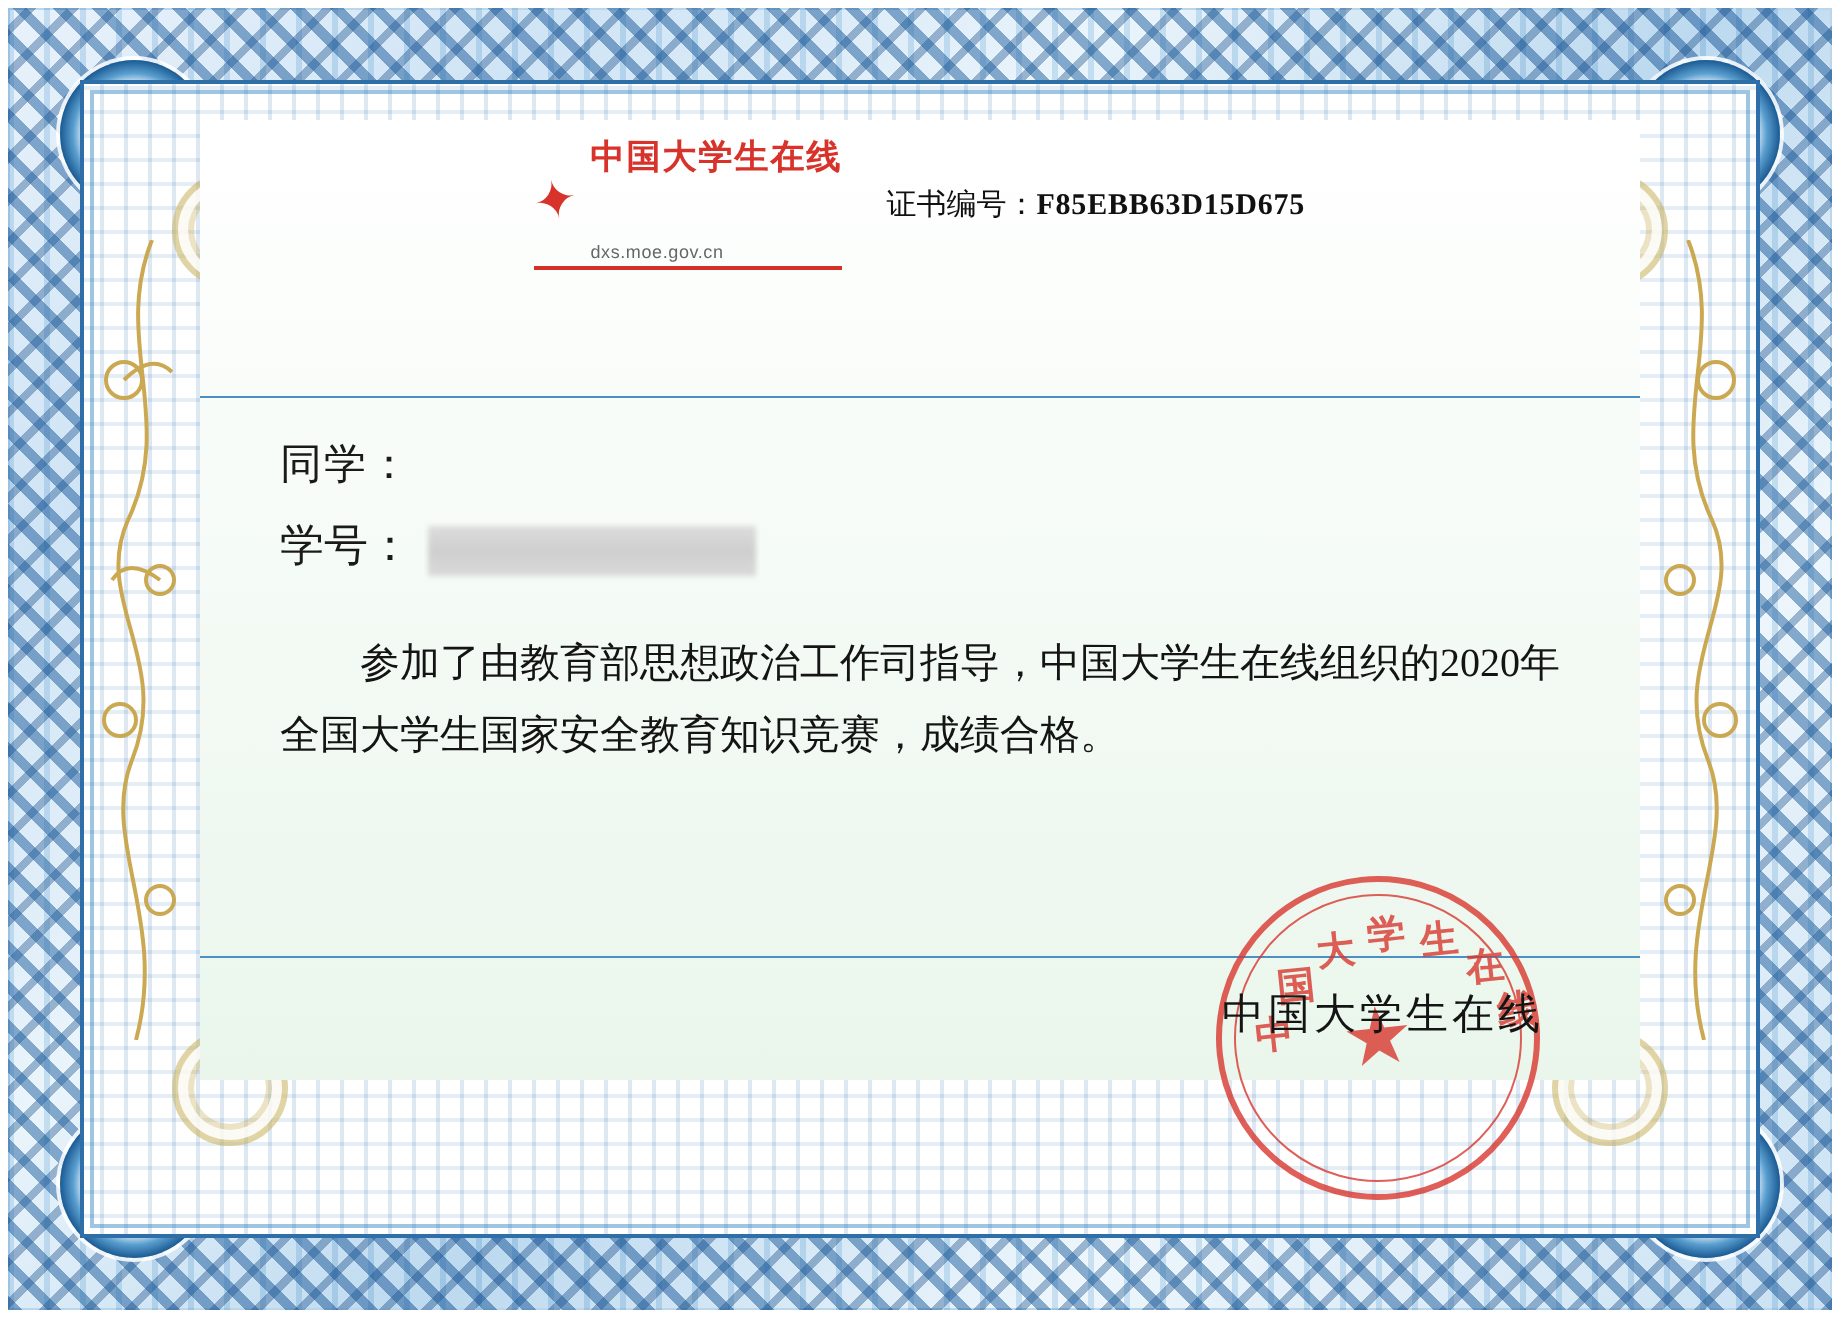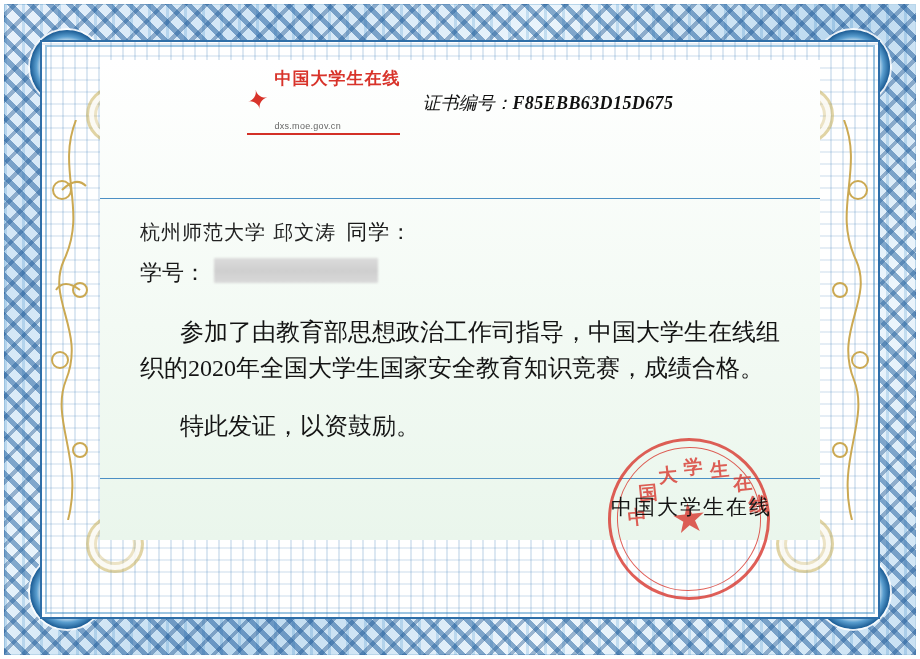--- a/index.html
+++ b/index.html
@@ -151,24 +151,23 @@
   }
   .logo-en {
     font-family: "Liberation Sans", sans-serif;
     font-size: 9px;
     color: #666666;
     letter-spacing: 0.3px;
     margin-top: 34px;
   }
   .cert-no {
     font-family: "Liberation Serif", serif;
-    font-size: 18px;
+    font-size: 15px;
     color: #111111;
     white-space: nowrap;
-    font-style: italic;
   }
   .cert-no .code {
     font-family: "Liberation Serif", serif;
     font-weight: bold;
     letter-spacing: 0.4px;
   }
 
   
   .title {
     position: absolute;
@@ -208,38 +207,38 @@
   .recipient-suffix {
     font-size: 21px;
     letter-spacing: 1px;
   }
 
   .student-id-line {
     position: absolute;
     left: 140px;
     top: 258px;
     display: flex;
-    align-items: flex-start;
+    align-items: flex-end;
     gap: 8px;
     font-size: 22px;
     color: #1a1a1a;
   }
   .id-redacted {
     width: 164px;
     height: 25px;
     background: linear-gradient(180deg,#dcdcdc 0%, #cfcfcf 50%, #d9d9d9 100%);
     filter: blur(1.2px);
     border-radius: 1px;
   }
 
   .para {
     position: absolute;
     left: 140px;
     width: 640px;
-    font-size: 24px;
+    font-size: 20px;
     line-height: 36px;
     color: #141414;
     text-align: justify;
   }
   .para.p1 { top: 314px; text-indent: 40px; }
   .para.p2 { top: 408px; text-indent: 40px; }
 
   
   .signature {
     position: absolute;
@@ -345,31 +344,29 @@
         <span class="logo-en">dxs.moe.gov.cn</span>
       </span>
     </div>
     <div class="cert-no">
       <span>证书编号：</span><span class="code">F85EBB63D15D675</span>
     </div>
   </div>
 
 
   <div class="recipient-line">
-    <span class="recipient-name">杭州师范大学  邱文涛</span>
     <span class="recipient-suffix">同学：</span>
   </div>
 
   <div class="student-id-line">
     <span>学号：</span>
     <span class="id-redacted"></span>
   </div>
 
   <div class="para p1">参加了由教育部思想政治工作司指导，中国大学生在线组织的2020年全国大学生国家安全教育知识竞赛，成绩合格。</div>
-  <div class="para p2">特此发证，以资鼓励。</div>
 
   <div class="seal">
     <div class="seal-inner"></div>
     <div class="seal-star">★</div>
     <span class="seal-char" style="transform: rotate(-72deg) translate(0,-64px) rotate(72deg);">中</span>
     <span class="seal-char" style="transform: rotate(-48deg) translate(0,-64px) rotate(48deg);">国</span>
     <span class="seal-char" style="transform: rotate(-24deg) translate(0,-64px) rotate(24deg);">大</span>
     <span class="seal-char" style="transform: rotate(0deg) translate(0,-64px) rotate(0deg);">学</span>
     <span class="seal-char" style="transform: rotate(24deg) translate(0,-64px) rotate(-24deg);">生</span>
     <span class="seal-char" style="transform: rotate(48deg) translate(0,-64px) rotate(-48deg);">在</span>

